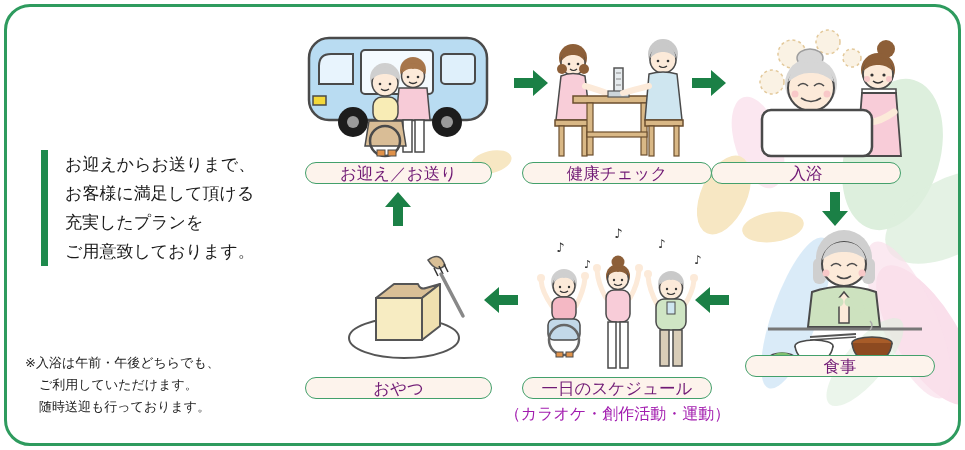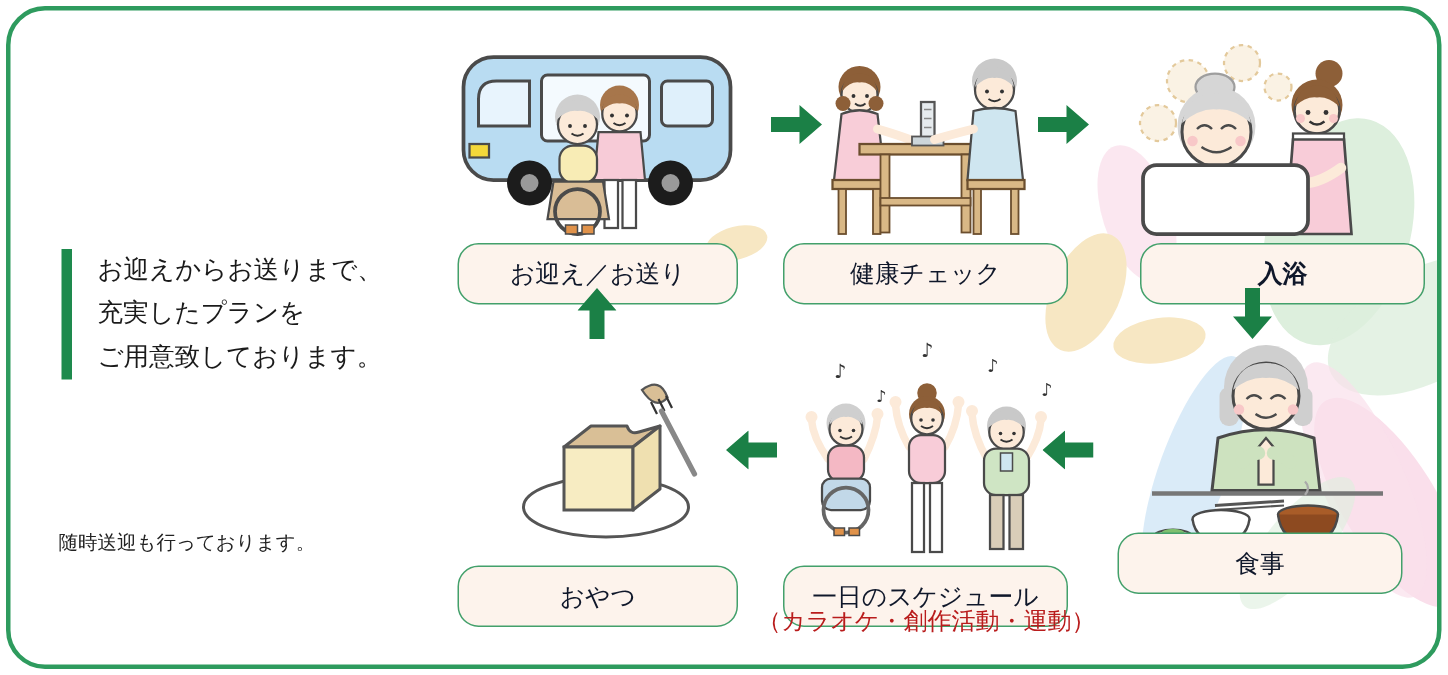--- a/index.html
+++ b/index.html
@@ -29,44 +29,44 @@
   .p5{left:694px;top:146px;width:46px;height:84px;background:var(--petal-tan);transform:rotate(24deg);}
   .p6{left:735px;top:205px;width:62px;height:30px;background:var(--petal-tan);transform:rotate(-8deg);}
   .p7{left:766px;top:226px;width:46px;height:160px;background:var(--petal-blue);transform:rotate(20deg);opacity:.85;}
   .p8{left:874px;top:228px;width:55px;height:170px;background:var(--petal-pink);transform:rotate(-24deg);opacity:.7;}
   .p9{left:463px;top:144px;width:42px;height:22px;background:var(--petal-tan);transform:rotate(-14deg);}
   .p10{left:838px;top:300px;width:40px;height:110px;background:var(--petal-green);transform:rotate(40deg);opacity:.6;}
 
   .title{position:absolute;left:27px;top:32px;font-size:25px;font-weight:bold;
     color:var(--accent);line-height:37px;}
   .intro{position:absolute;left:41px;top:150px;border-left:7px solid var(--accent);
-    padding-left:17px;font-size:17px;line-height:29px;color:#1a1a1a;margin-top:16px;}
+    padding-left:17px;font-size:17px;line-height:29px;color:#1a1a1a;}
   .notes{position:absolute;left:25px;top:352px;font-size:13px;line-height:22px;color:#222;}
   .notes .indent{padding-left:14px;}
 
   .ill{position:absolute;}
   .ill-pickup{left:295px;top:22px;}
   .ill-health{left:535px;top:30px;}
   .ill-bath{left:750px;top:26px;}
   .ill-meal{left:752px;top:222px;}
   .ill-rec{left:518px;top:222px;}
   .ill-snack{left:342px;top:238px;}
 
-  .pill{position:absolute;height:41px;border:1.5px solid var(--pill-border);
-    border-radius:14px;background:var(--pill-bg);display:flex;align-items:center;
-    justify-content:center;font-size:16.5px;color:#0f172a;}
+  .pill{position:absolute;height:22px;border:1.5px solid var(--pill-border);
+    border-radius:14px;background:var(--pill-bg);display:flex;
+    justify-content:center;font-size:16.5px;color:#701a75;}
   .pill-pickup{left:305px;top:162px;width:187px;}
   .pill-health{left:522px;top:162px;width:190px;font-family:Liberation Serif, serif;}
-  .pill-bath{left:760px;top:162px;width:190px;font-weight:bold;}
+  .pill-bath{left:711px;top:162px;width:190px;}
   .pill-meal{left:745px;top:355px;width:190px;}
   .pill-rec{left:522px;top:377px;width:190px;}
   .pill-snack{left:305px;top:377px;width:187px;}
 
   .caption{position:absolute;left:495px;top:404px;width:245px;text-align:center;
-    font-size:16px;color:#b91c1c;}
+    font-size:16px;color:#a21caf;}
 
   .arrow{position:absolute;}
   .arrow polygon{fill:var(--arrow);}
   .ar1{left:514px;top:70px;}
   .ar2{left:692px;top:70px;}
   .ad1{left:822px;top:192px;}
   .al1{left:695px;top:287px;}
   .al2{left:484px;top:287px;}
   .au1{left:385px;top:192px;}
 
@@ -86,25 +86,28 @@
   <div class="petal p8"></div>
   <div class="petal p9"></div>
   <div class="petal p10"></div>
 </div>
 
 <div class="title">
 </div>
 
 <div class="intro">
   <div>お迎えからお送りまで、</div>
+  <div>お客様に満足して頂ける</div>
   <div>充実したプランを</div>
   <div>ご用意致しております。</div>
 </div>
 
 <div class="notes">
+  <div>※入浴は午前・午後どちらでも、</div>
+  <div class="indent">ご利用していただけます。</div>
   <div class="indent">随時送迎も行っております。</div>
 </div>
 
 <div class="ill ill-pickup">
   <svg width="205" height="140" viewBox="0 0 205 140">
     <rect x="14" y="16" rx="20" width="178" height="82" fill="#b9dcf2" stroke="#4a4a4a" stroke-width="2.5"></rect>
     <path d="M24 62 V44 Q24 32 36 32 H58 V62 Z" fill="#e8f4fd" stroke="#4a4a4a" stroke-width="2"></path>
     <rect x="66" y="28" width="72" height="44" rx="4" fill="#f4fafe" stroke="#4a4a4a" stroke-width="2"></rect>
     <rect x="146" y="32" width="34" height="30" rx="4" fill="#dff0fb" stroke="#4a4a4a" stroke-width="2"></rect>
     <rect x="18" y="74" width="13" height="9" fill="#f3d83a" stroke="#4a4a4a" stroke-width="1.5"></rect>

